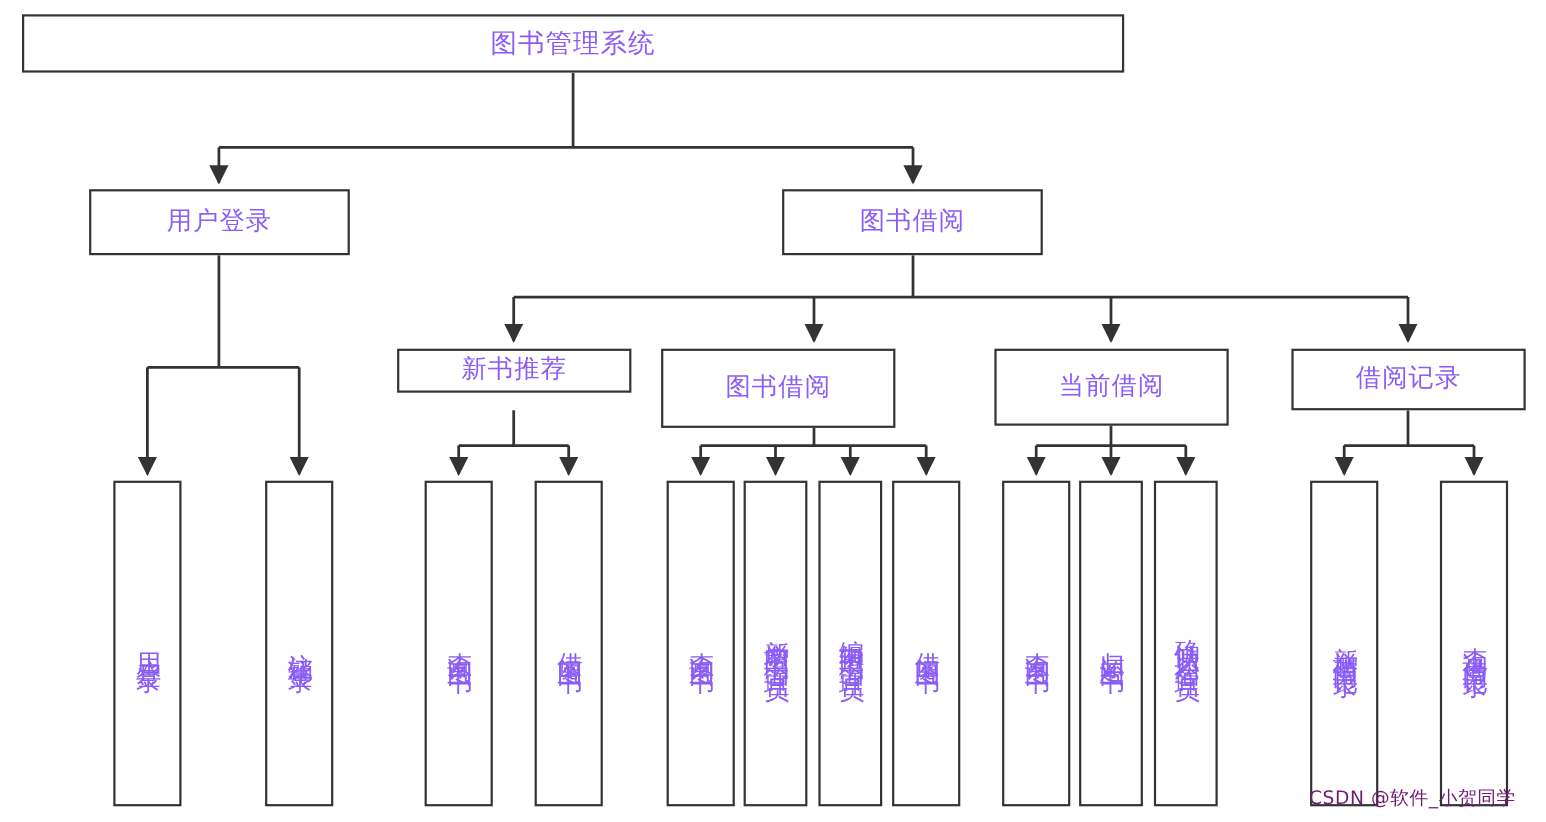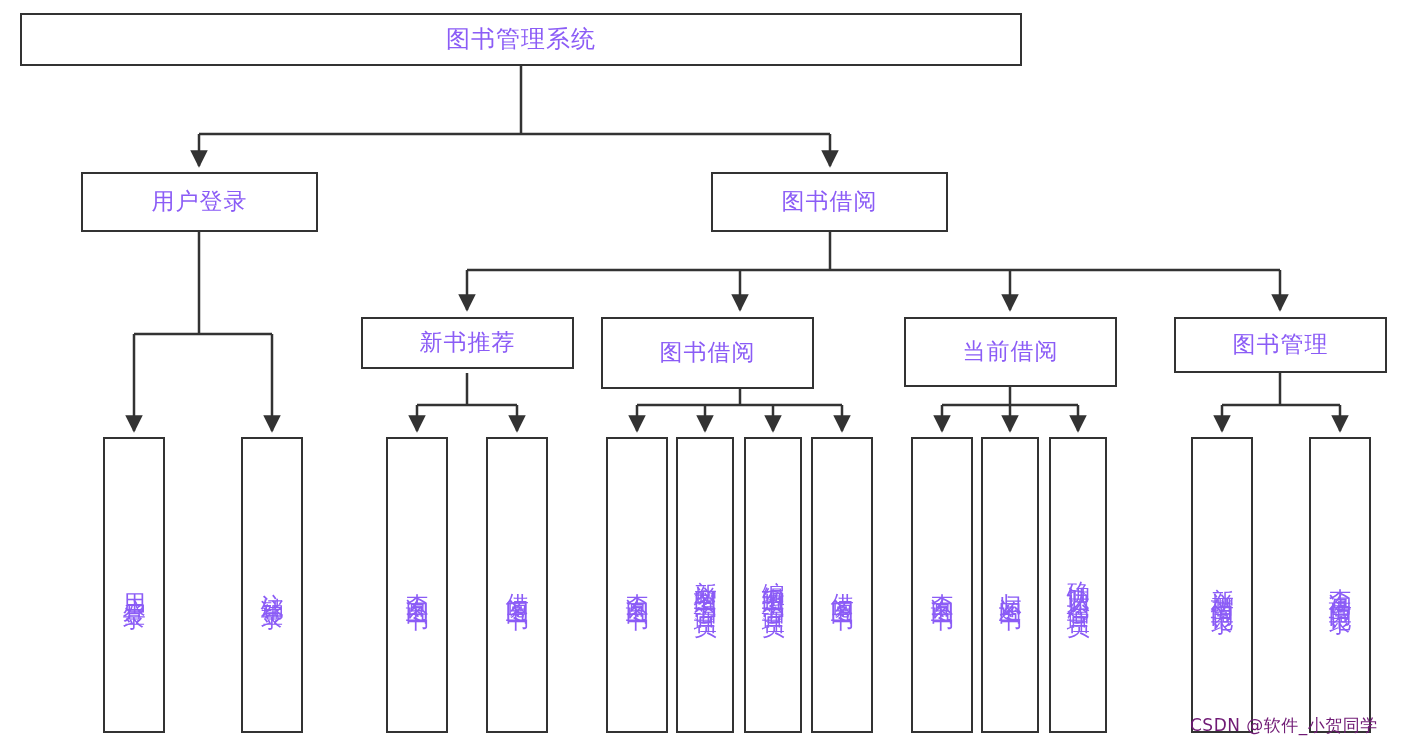--- a/index.html
+++ b/index.html
@@ -116,27 +116,27 @@
       <path d="M 1340 405 L 1340 431" marker-end="url(#arrow)"></path>
     </g>
   </svg>
 
   <div class="node horiz root" style="left:20px; top:13px; width:1002px; height:53px;">图书管理系统</div>
 
   <div class="node horiz" style="left:81px; top:172px; width:237px; height:60px;">用户登录</div>
 
   <div class="node horiz" style="left:711px; top:172px; width:237px; height:60px;">图书借阅</div>
 
-  <div class="node horiz" style="left:361px; top:317px; width:213px; height:52px;">新书推荐</div>
+  <div class="node horiz" style="left:361px; top:317px; width:213px; height:40px;">新书推荐</div>
 
   <div class="node horiz" style="left:601px; top:317px; width:213px; height:72px;">图书借阅</div>
 
   <div class="node horiz" style="left:904px; top:317px; width:213px; height:70px;">当前借阅</div>
 
-  <div class="node horiz" style="left:1174px; top:317px; width:213px; height:56px;">图书管理</div>
+  <div class="node horiz" style="left:1174px; top:317px; width:213px; height:56px;">借阅记录</div>
 
   <div class="node vert" style="left:103px; top:437px; width:62px; height:296px;">用户登录</div>
 
   <div class="node vert" style="left:241px; top:437px; width:62px; height:296px;">注销登录</div>
 
   <div class="node vert" style="left:386px; top:437px; width:62px; height:296px;">查询图书</div>
 
   <div class="node vert" style="left:486px; top:437px; width:62px; height:296px;">借阅图书</div>
 
   <div class="node vert" style="left:606px; top:437px; width:62px; height:296px;">查询图书</div>

